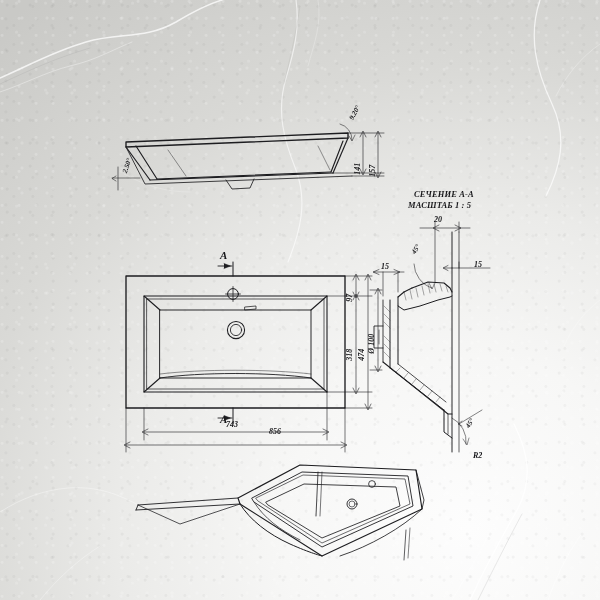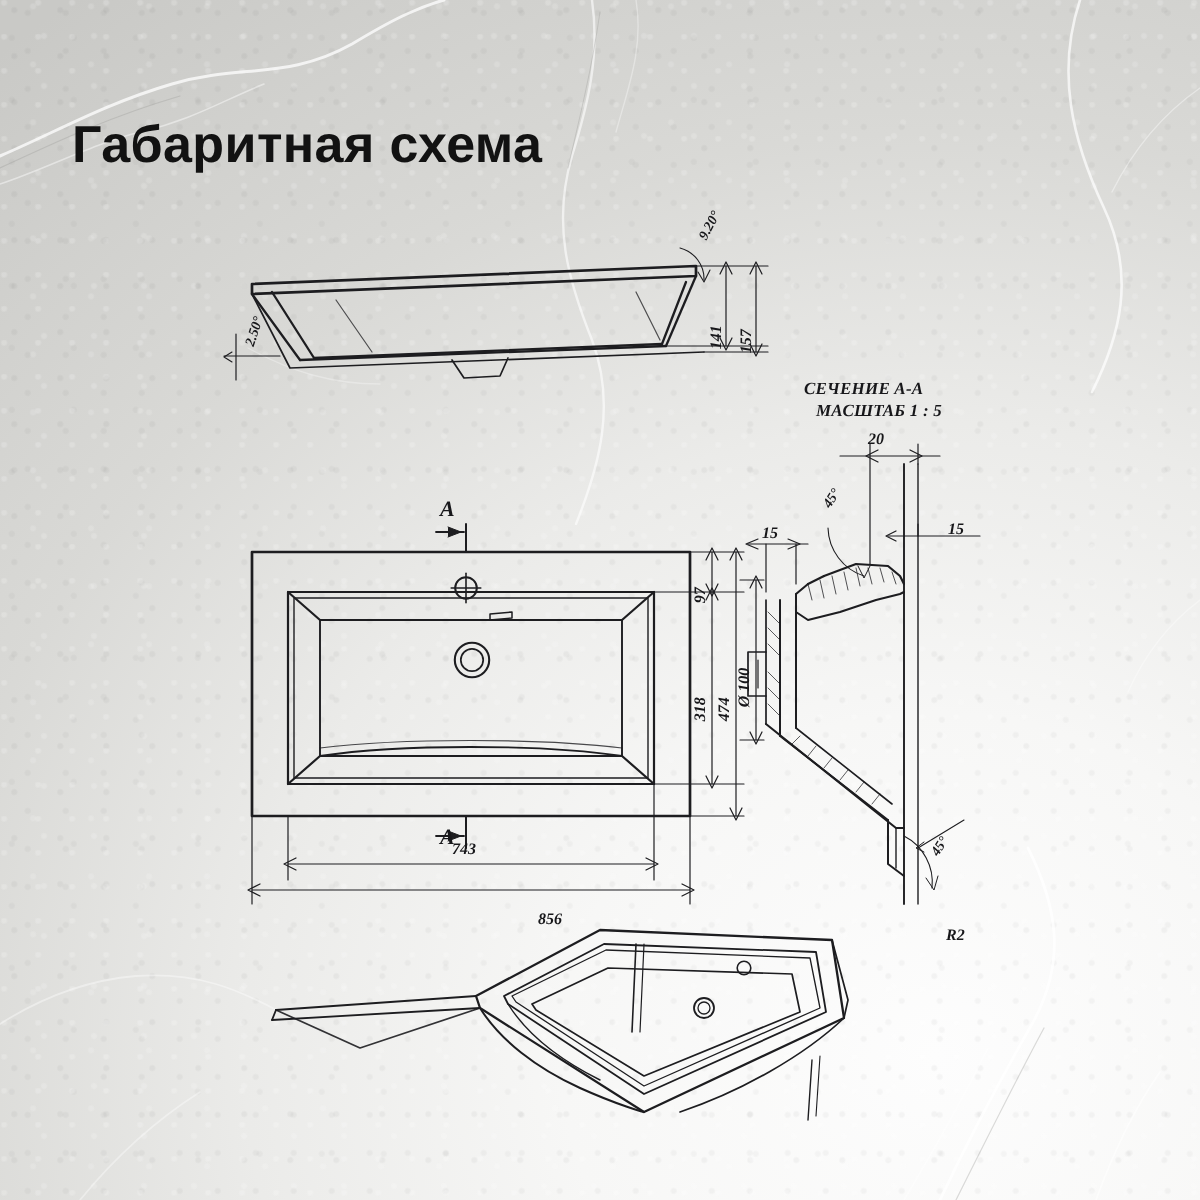--- a/index.html
+++ b/index.html
@@ -307,40 +307,39 @@
 
         <circle cx="372" cy="484" r="3.4" stroke-width="0.8"></circle>
 
         <path d="M416,470 L424,500 L422,509" stroke-width="0.85"></path>
         <path d="M422,509 C402,528 370,546 340,556" stroke-width="0.85"></path>
       </g>
 
     </g>
   </svg>
 
-  <div class="ttl">Габаритная схема</div>
 
   <div class="lbl dim rot90" style="left:363px;top:166px;">141</div>
   <div class="lbl dim rot90" style="left:378px;top:168px;">157</div>
   <div class="lbl dim-sm" style="left:352px;top:116px;transform:rotate(-62deg);transform-origin:left center;">9.20°</div>
   <div class="lbl dim-sm" style="left:122px;top:172px;transform:rotate(-72deg);transform-origin:left top;">2.50°</div>
 
-  <div class="lbl sec-ttl" style="left:384px;top:190px;padding-left:18px;">СЕЧЕНИЕ А-А</div>
+  <div class="lbl sec-ttl" style="left:396px;top:190px;padding-left:18px;">СЕЧЕНИЕ А-А</div>
   <div class="lbl sec-ttl" style="left:408px;top:201px;">МАСШТАБ 1 : 5</div>
 
   <div class="lbl mark" style="left:220px;top:250px;">A</div>
   <div class="lbl mark" style="left:220px;top:414px;">A</div>
 
   <div class="lbl dim rot90" style="left:355px;top:293px;">97</div>
   <div class="lbl dim rot90" style="left:355px;top:352px;">318</div>
   <div class="lbl dim rot90" style="left:367px;top:352px;">474</div>
   <div class="lbl dim" style="left:226px;top:421px;text-align:center;">743</div>
-  <div class="lbl dim" style="left:222px;top:456px;padding-left:47px;">856</div>
+  <div class="lbl dim" style="left:222px;top:428px;padding-left:47px;">856</div>
 
   <div class="lbl dim" style="left:434px;top:216px;">20</div>
   <div class="lbl dim" style="left:474px;top:261px;">15</div>
   <div class="lbl dim" style="left:381px;top:263px;">15</div>
   <div class="lbl dim rot90" style="left:377px;top:345px;">Ø 100</div>
-  <div class="lbl dim" style="left:473px;top:464px;">R2</div>
+  <div class="lbl dim" style="left:473px;top:452px;">R2</div>
   <div class="lbl dim-sm" style="left:414px;top:250px;transform:rotate(-58deg);transform-origin:left center;">45°</div>
   <div class="lbl dim-sm" style="left:468px;top:424px;transform:rotate(-58deg);transform-origin:left center;">45°</div>
 
 </div>
 
 </body></html>

